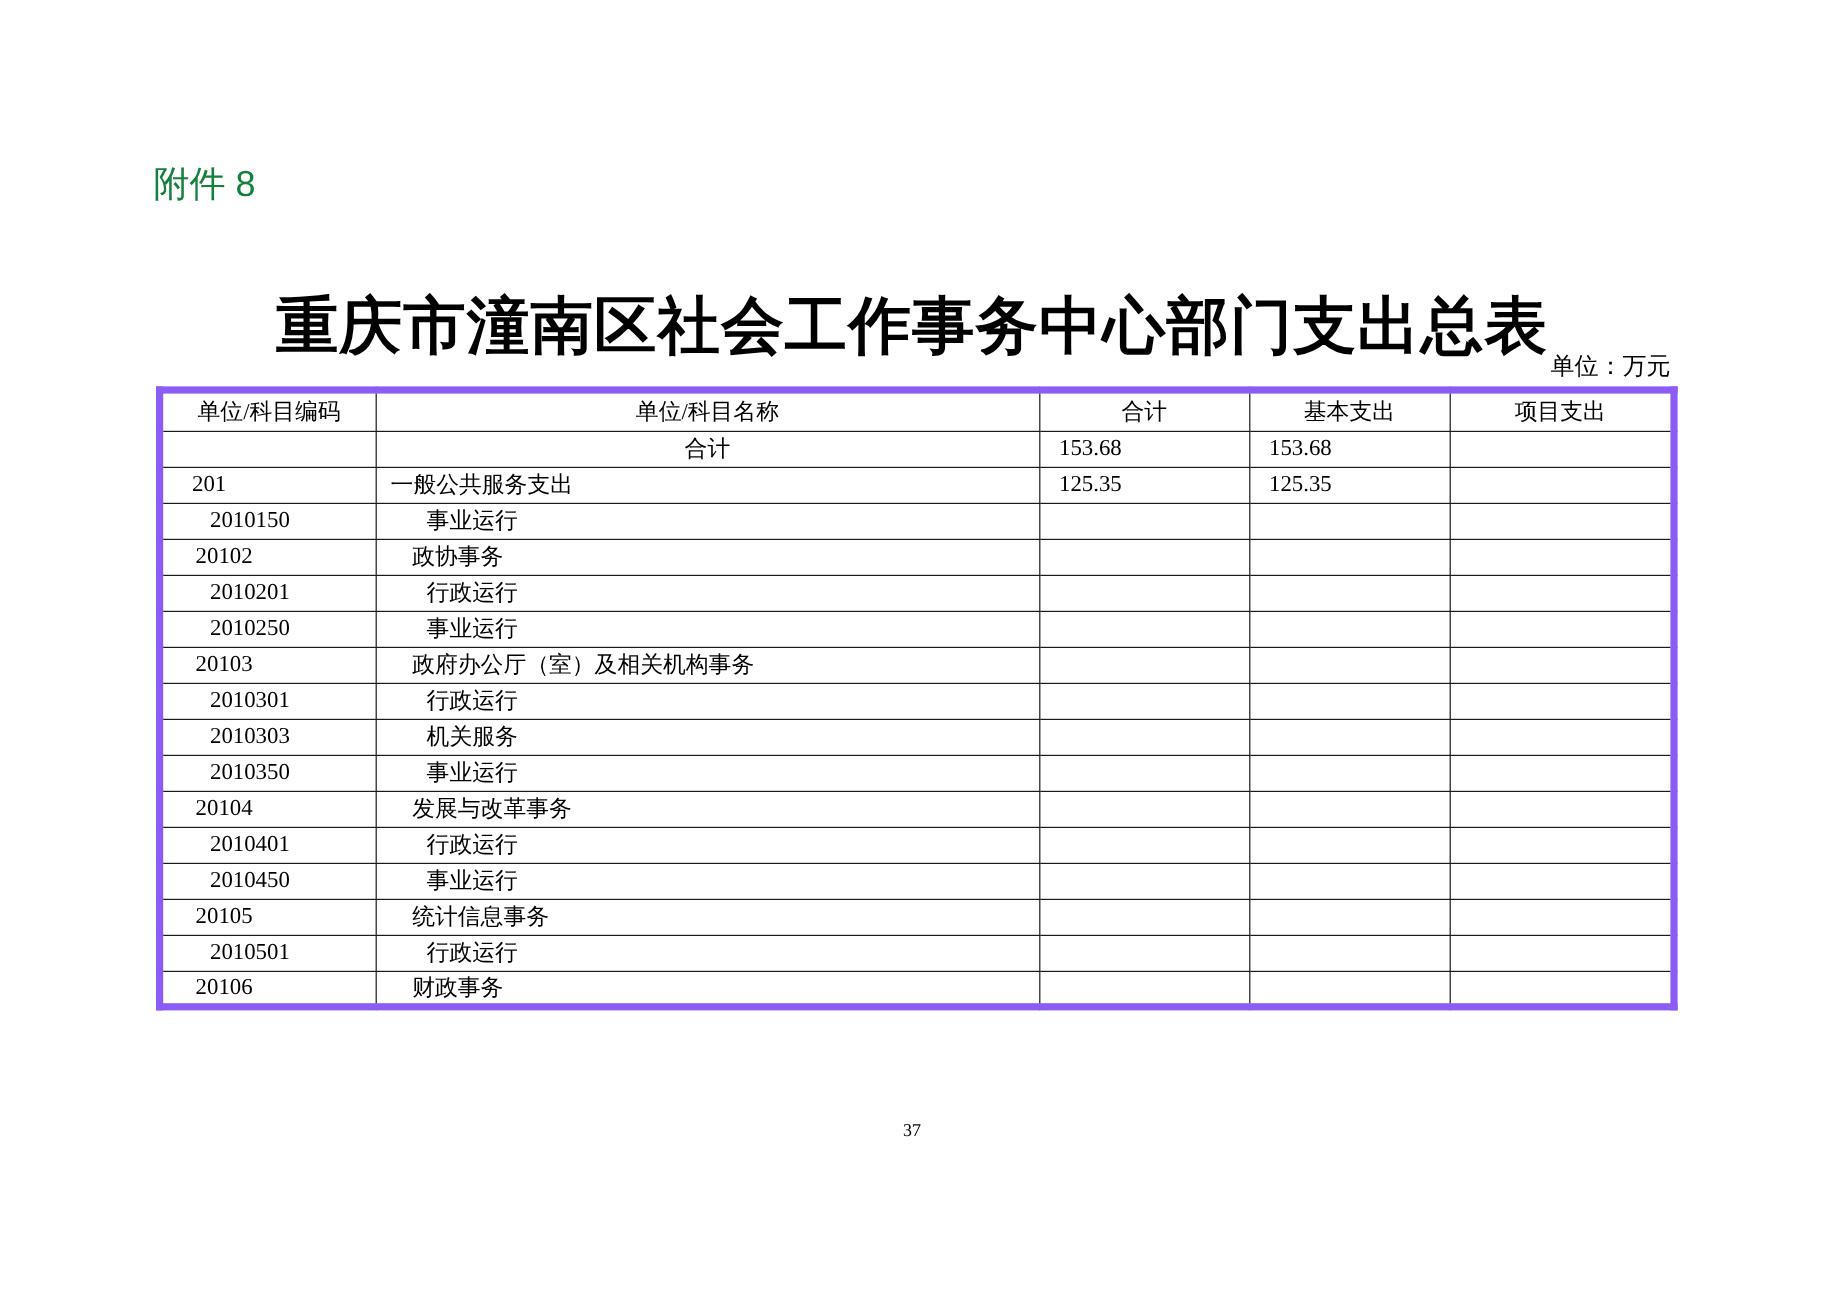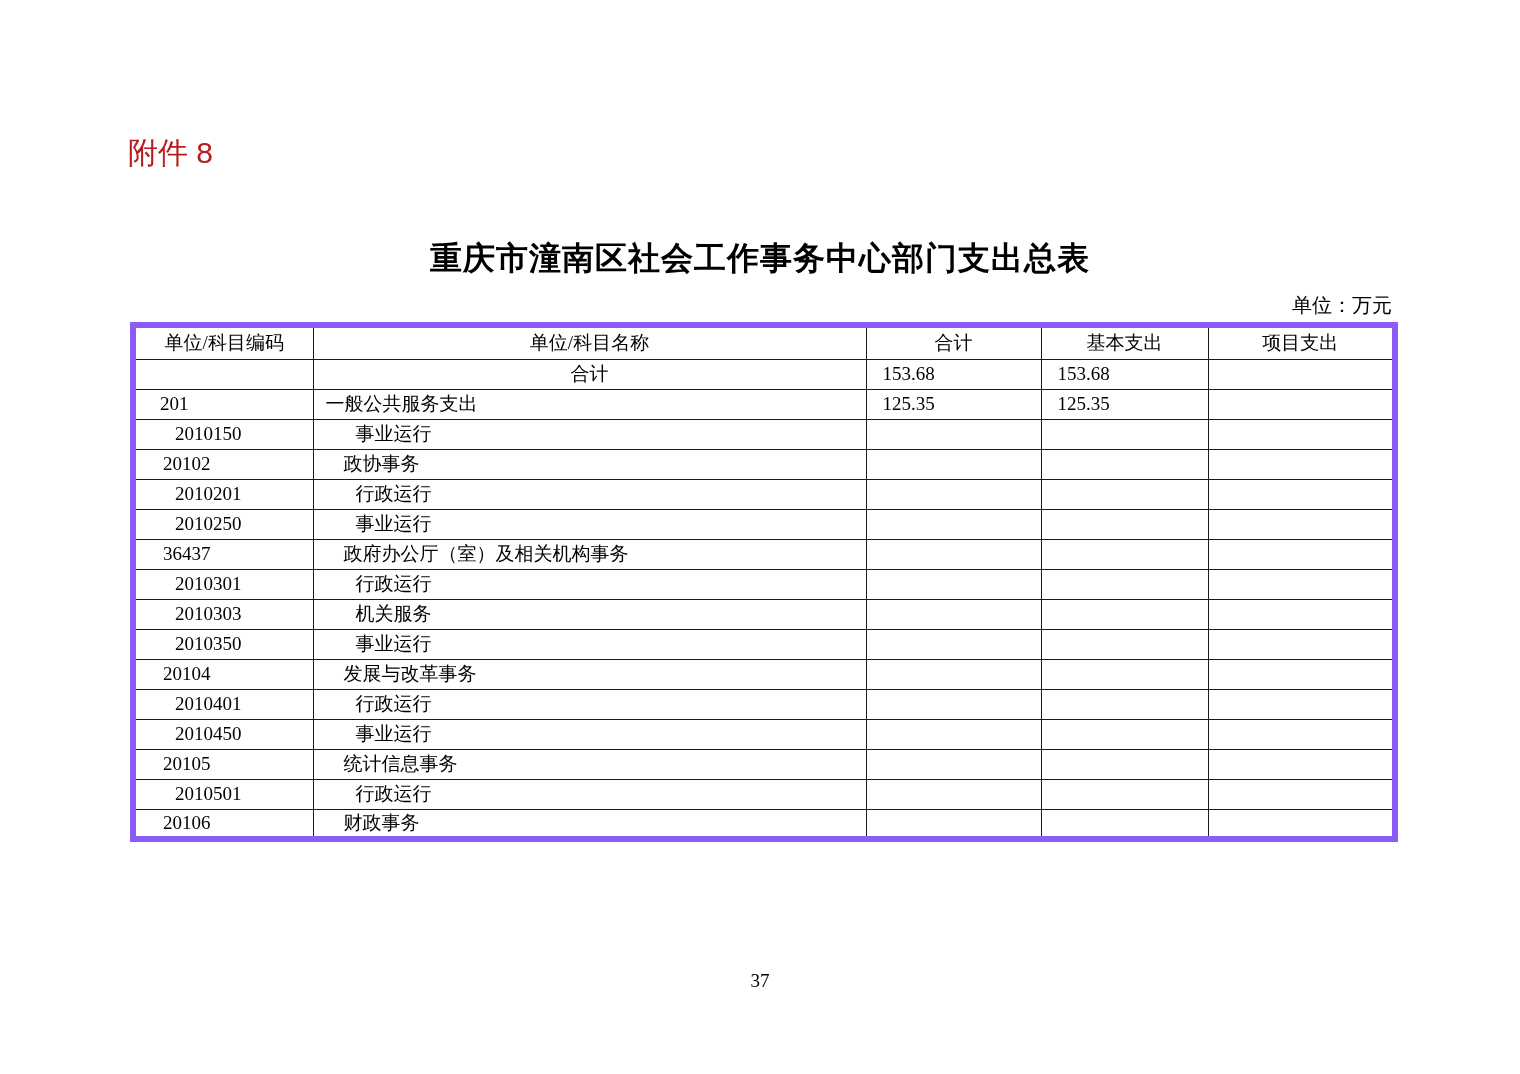--- a/index.html
+++ b/index.html
@@ -7,26 +7,26 @@
   body {
     width: 1520px; height: 1074px;
     position: relative;
     overflow: hidden;
     color: #000;
     font-family: "Liberation Serif", "DejaVu Serif", serif;
   }
   .attachment-label {
     position: absolute; left: 128px; top: 133px;
     font-family: "Liberation Sans", "DejaVu Sans", sans-serif;
-    font-size: 30px; color: #b91c1c;
+    font-size: 30px; color: #15803d;
   }
   .doc-title {
     position: absolute; left: 0; top: 237px; width: 100%;
     text-align: center;
-    font-size: 32px; font-weight: bold;
+    font-size: 52px; font-weight: bold;
     letter-spacing: 1px;
     font-family: "Liberation Serif", "DejaVu Serif", serif;
   }
   .unit-note {
     position: absolute; top: 292px; right: 128px;
     font-size: 20px;
   }
   table.budget-table {
     position: absolute; left: 130px; top: 322px;
     width: 1262px;
@@ -51,22 +51,22 @@
   td.code-cell.lvl0 { padding-left: 24px; }
   td.code-cell.lvl1 { padding-left: 27px; }
   td.code-cell.lvl2 { padding-left: 39px; }
   td.name-cell { text-align: left; }
   td.name-cell.lvl0 { padding-left: 12px; }
   td.name-cell.lvl1 { padding-left: 30px; }
   td.name-cell.lvl2 { padding-left: 42px; }
   td.name-cell.center { text-align: center; padding-left: 0; }
   td.num-cell { text-align: left; padding-right: 12px; font-size: 20px; padding-left: 16px; }
   .page-number {
-    position: absolute; top: 970px; left: 0; width: 100%;
-    text-align: center; font-size: 19px;
+    position: absolute; top: 935px; left: 0; width: 100%;
+    text-align: center; font-size: 15px;
   }
 </style>
 </head>
 <body>
 
 <div class="attachment-label">附件 8</div>
 
 <div class="doc-title">重庆市潼南区社会工作事务中心部门支出总表</div>
 
 <div class="unit-note">单位：万元</div>
@@ -125,21 +125,21 @@
         <td class="num-cell"></td>
       </tr>
       <tr>
         <td class="code-cell lvl2">2010250</td>
         <td class="name-cell lvl2">事业运行</td>
         <td class="num-cell"></td>
         <td class="num-cell"></td>
         <td class="num-cell"></td>
       </tr>
       <tr>
-        <td class="code-cell lvl1">36437</td>
+        <td class="code-cell lvl1">20103</td>
         <td class="name-cell lvl1">政府办公厅（室）及相关机构事务</td>
         <td class="num-cell"></td>
         <td class="num-cell"></td>
         <td class="num-cell"></td>
       </tr>
       <tr>
         <td class="code-cell lvl2">2010301</td>
         <td class="name-cell lvl2">行政运行</td>
         <td class="num-cell"></td>
         <td class="num-cell"></td>

